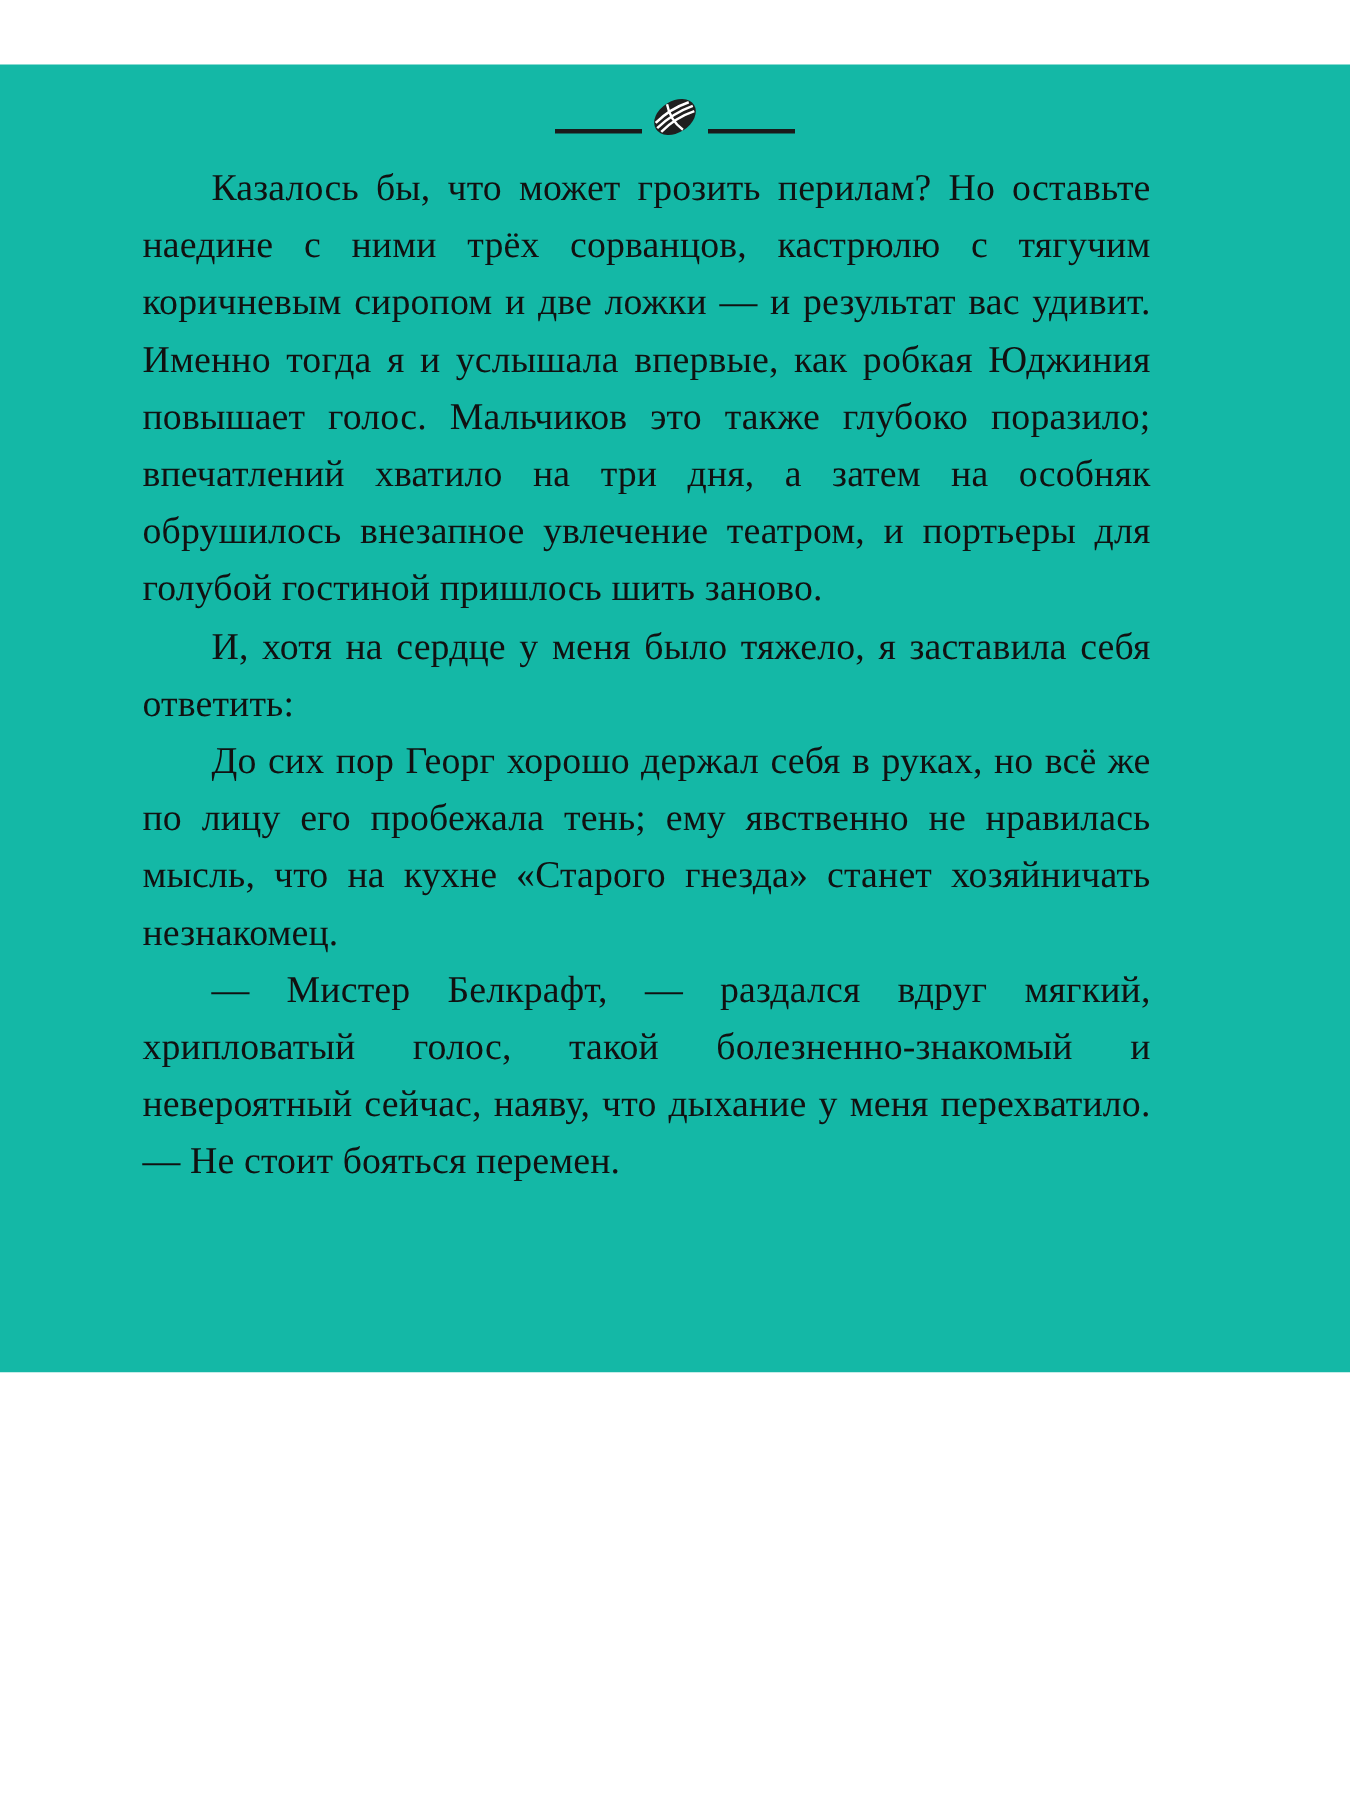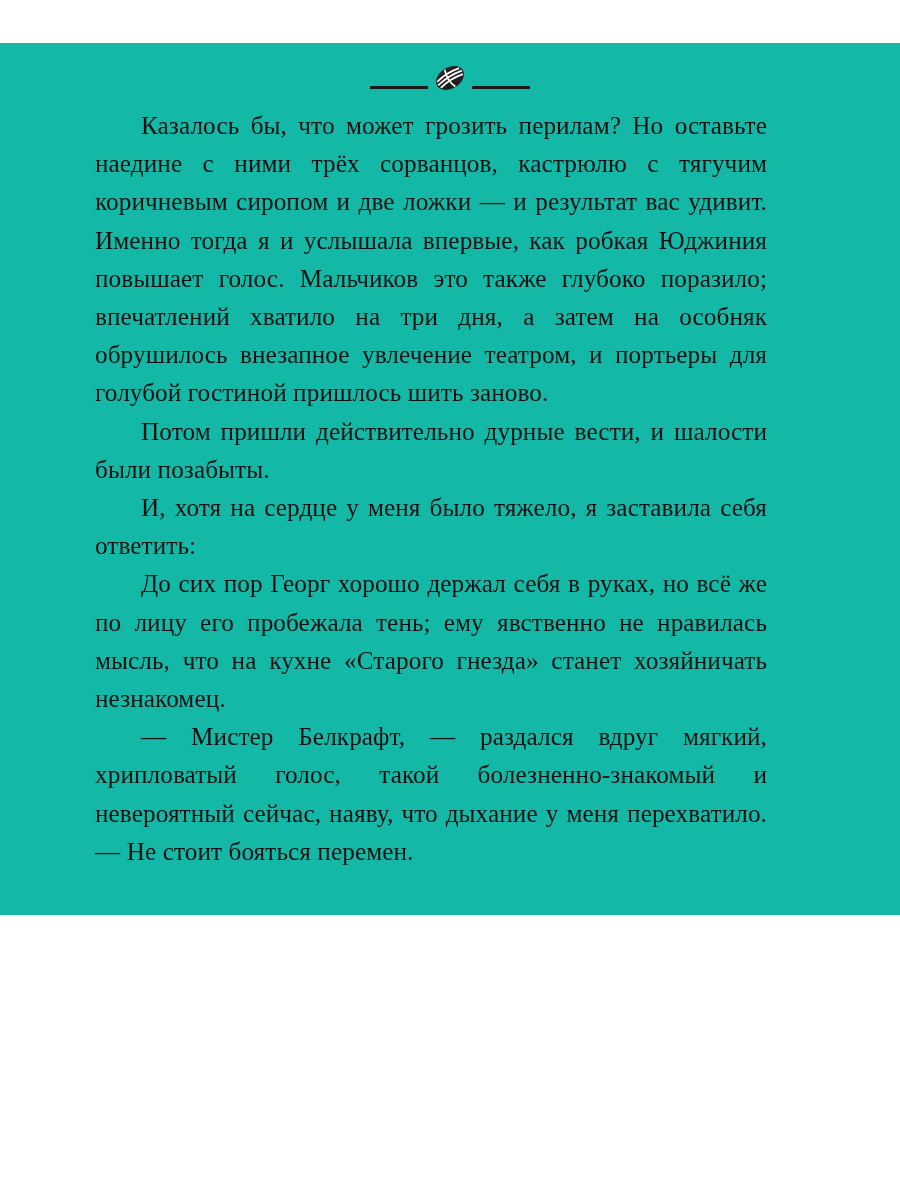--- a/index.html
+++ b/index.html
@@ -109,21 +109,20 @@
         <path d="M6 17 Q20 14 34 17" stroke="#ffffff" stroke-width="1.7" fill="none"></path>
         <path d="M7 20.5 Q20 17.5 33 20.5" stroke="#ffffff" stroke-width="1.7" fill="none"></path>
         <path d="M20 7 Q16 17 20 27" stroke="#ffffff" stroke-width="1.6" fill="none"></path>
       </g>
     </svg>
     <div class="orn-rule"></div>
   </div>
 
   <div class="textblock">
     <p class="para">Казалось бы, что может грозить перилам? Но оставьте наедине с ними трёх сорванцов, кастрюлю с тягучим коричневым сиропом и две ложки — и результат вас удивит. Именно тогда я и услышала впервые, как робкая Юджиния повышает голос. Мальчиков это также глубоко поразило; впечатлений хватило на три дня, а затем на особняк обрушилось внезапное увлечение театром, и портьеры для голубой гостиной пришлось шить заново.</p>
-    <p class="para">Потом пришли действительно дурные вести, и шалости были позабыты.</p>
     <p class="para">И, хотя на сердце у меня было тяжело, я заставила себя ответить:</p>
     <p class="para">До сих пор Георг хорошо держал себя в руках, но всё же по лицу его пробежала тень; ему явственно не нравилась мысль, что на кухне «Старого гнезда» станет хозяйничать незнакомец.</p>
     <p class="para">— Мистер Белкрафт, — раздался вдруг мягкий, хрипловатый голос, такой болезненно-знакомый и невероятный сейчас, наяву, что дыхание у меня перехватило. — Не стоит бояться перемен.</p>
 
   </div>
 
   <div class="footer">
     <svg class="cup-icon" viewBox="0 0 52 58">
 
       <path d="M18 20 C14 16 22 13 18 8" stroke="#1f1f1f" stroke-width="2.4" fill="none" stroke-linecap="round"></path>

